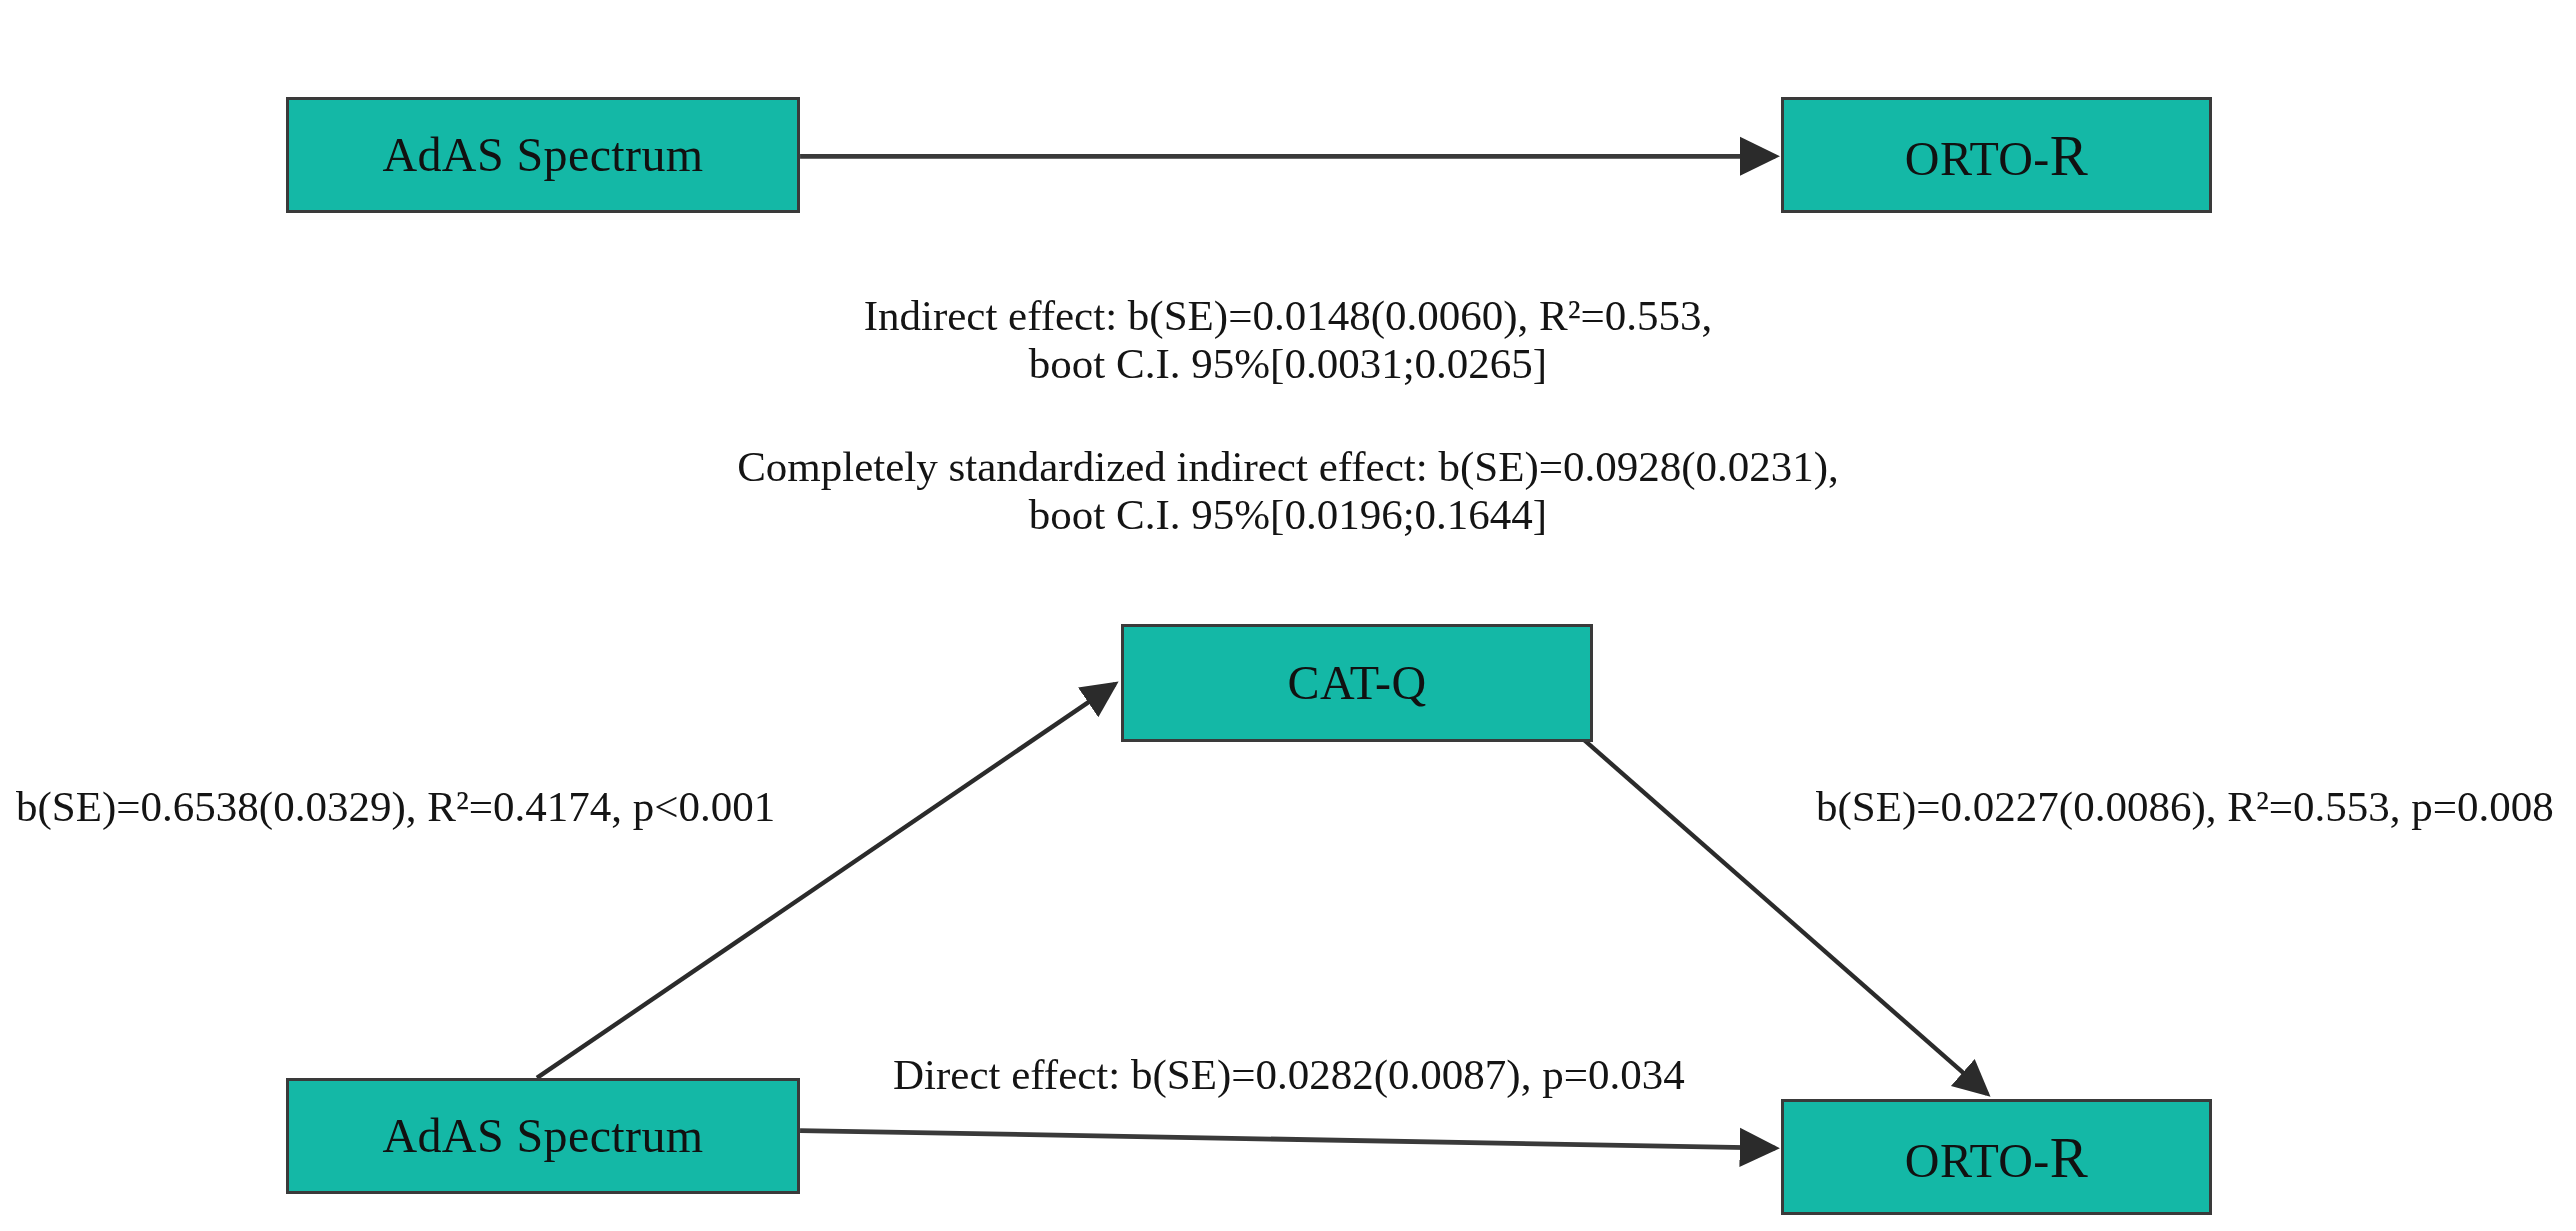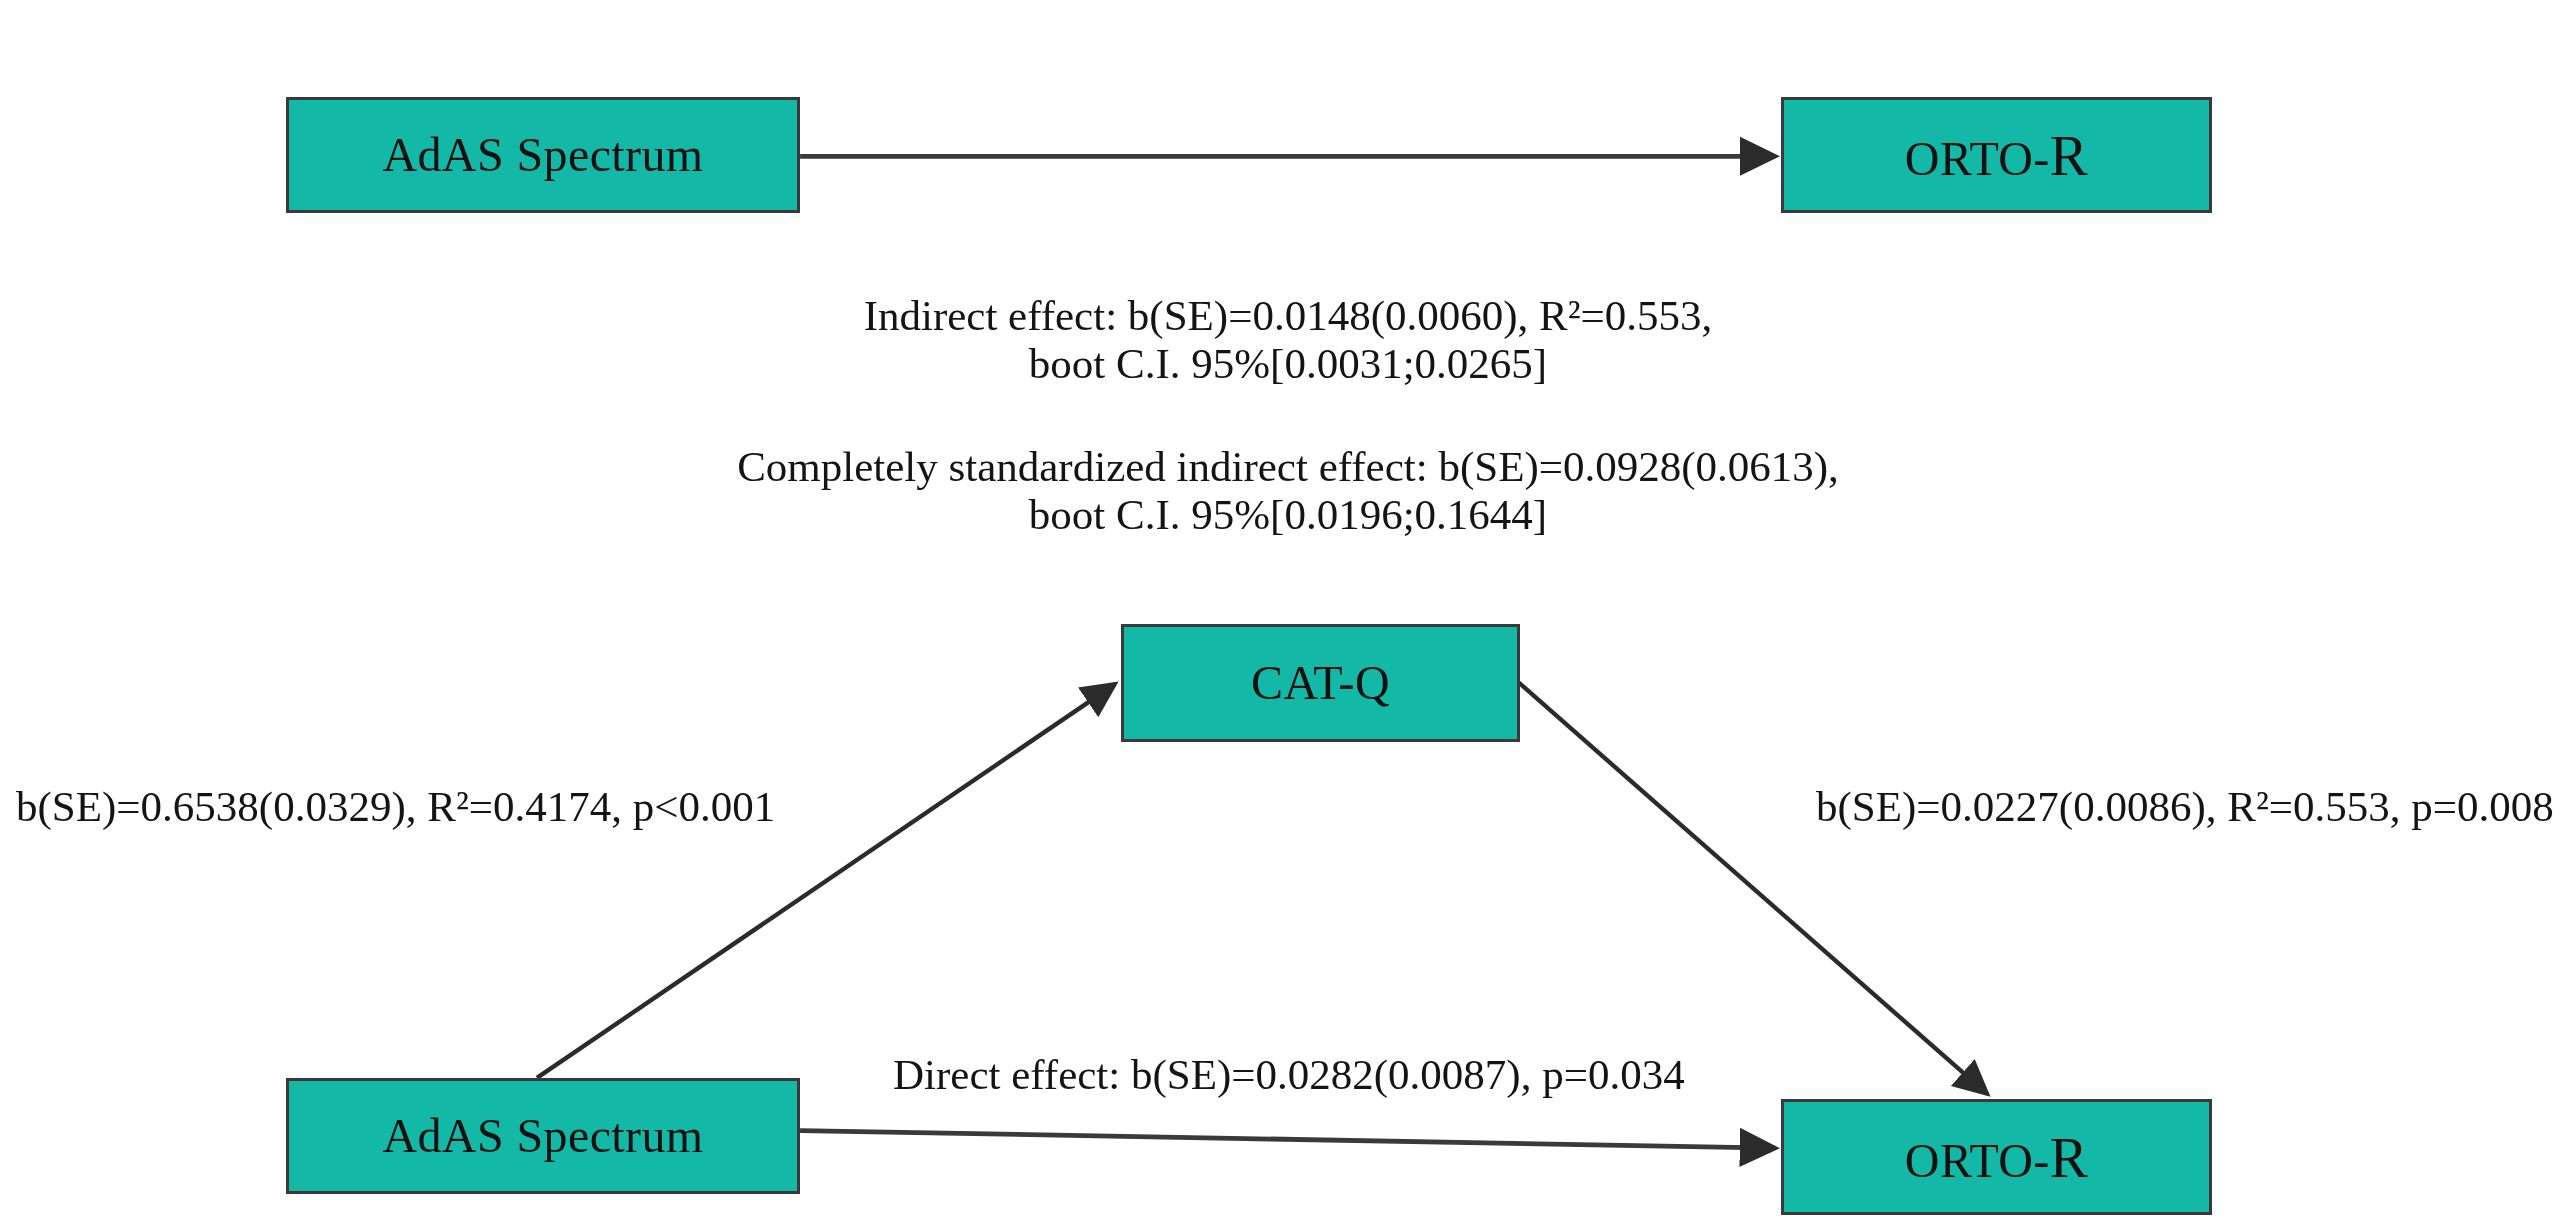--- a/index.html
+++ b/index.html
@@ -63,21 +63,21 @@
   .ln2 { display: block; }
 
   
   #total-effect-label  { left: 0;    top: 14.4px;   width: 2576px; text-align: center; }
   #box-adas-top        { left: 286px;  top: 97px;  width: 514px;  height: 116px; }
   #box-orto-top        { left: 1781px; top: 97px;  width: 431px;  height: 116px; }
 
   #indirect-effect-label { left: 0; top: 292px; width: 2576px; text-align: center; }
   #std-indirect-label    { left: 0; top: 443px; width: 2576px; text-align: center; }
 
-  #box-catq            { left: 1121px; top: 624px;  width: 399px;  height: 118px; }
+  #box-catq            { left: 1121px; top: 624px;  width: 472px;  height: 118px; }
 
   #path-a-label        { left: 16px;   top: 783px;  }
   #path-b-label        { left: 1816px; top: 783px;  }
 
   #box-adas-bottom     { left: 286px;  top: 1078px; width: 514px;  height: 116px; }
   #box-orto-bottom     { left: 1781px; top: 1099px; width: 431px;  height: 116px; }
 
   #direct-effect-label { left: 893px; top: 1051px; }
 </style>
 </head>
@@ -109,21 +109,21 @@
   <div class="node-box" id="box-orto-top">
     <span class="node-label"><span>ORTO-</span><span class="big-r">R</span></span>
   </div>
 
   <div class="eq-text centered" id="indirect-effect-label">
     <span class="ln2">Indirect effect: b(SE)=0.0148(0.0060), R²=0.553,</span>
     <span class="ln2">boot C.I. 95%[0.0031;0.0265]</span>
   </div>
 
   <div class="eq-text centered" id="std-indirect-label">
-    <span class="ln2">Completely standardized indirect effect: b(SE)=0.0928(0.0613),</span>
+    <span class="ln2">Completely standardized indirect effect: b(SE)=0.0928(0.0231),</span>
     <span class="ln2">boot C.I. 95%[0.0196;0.1644]</span>
   </div>
 
   <div class="node-box" id="box-catq">
     <span class="node-label">CAT-Q</span>
   </div>
 
   <div class="eq-text" id="path-a-label">
     <span>b(SE)=0.6538(0.0329), R²=0.4174, p&lt;0.001</span>
   </div>

